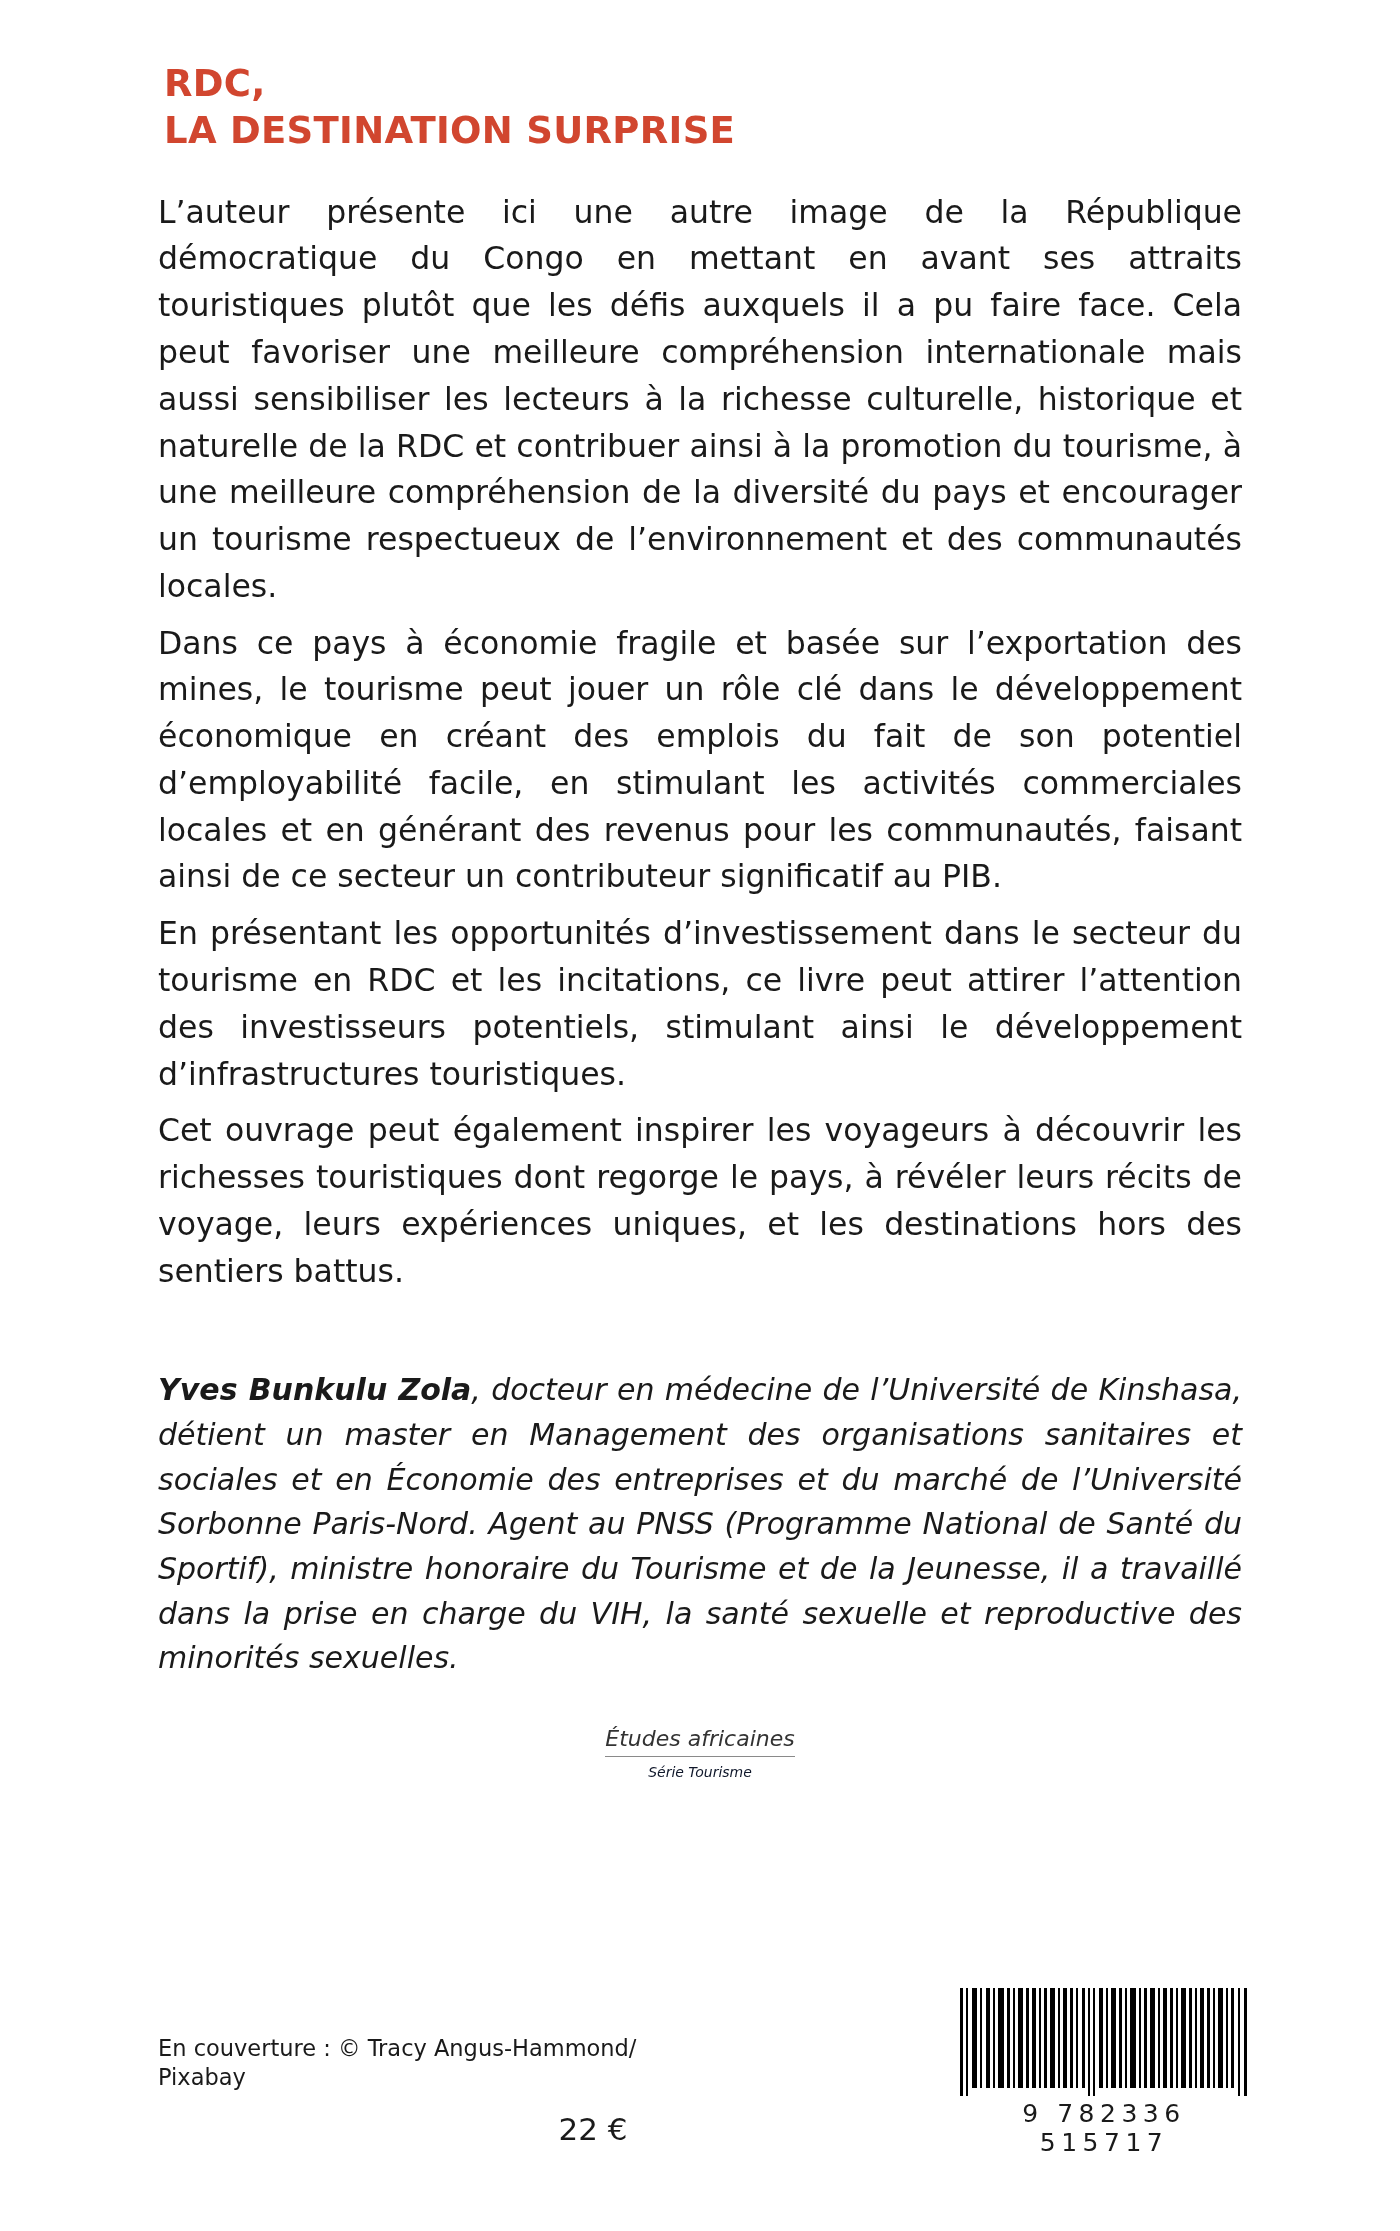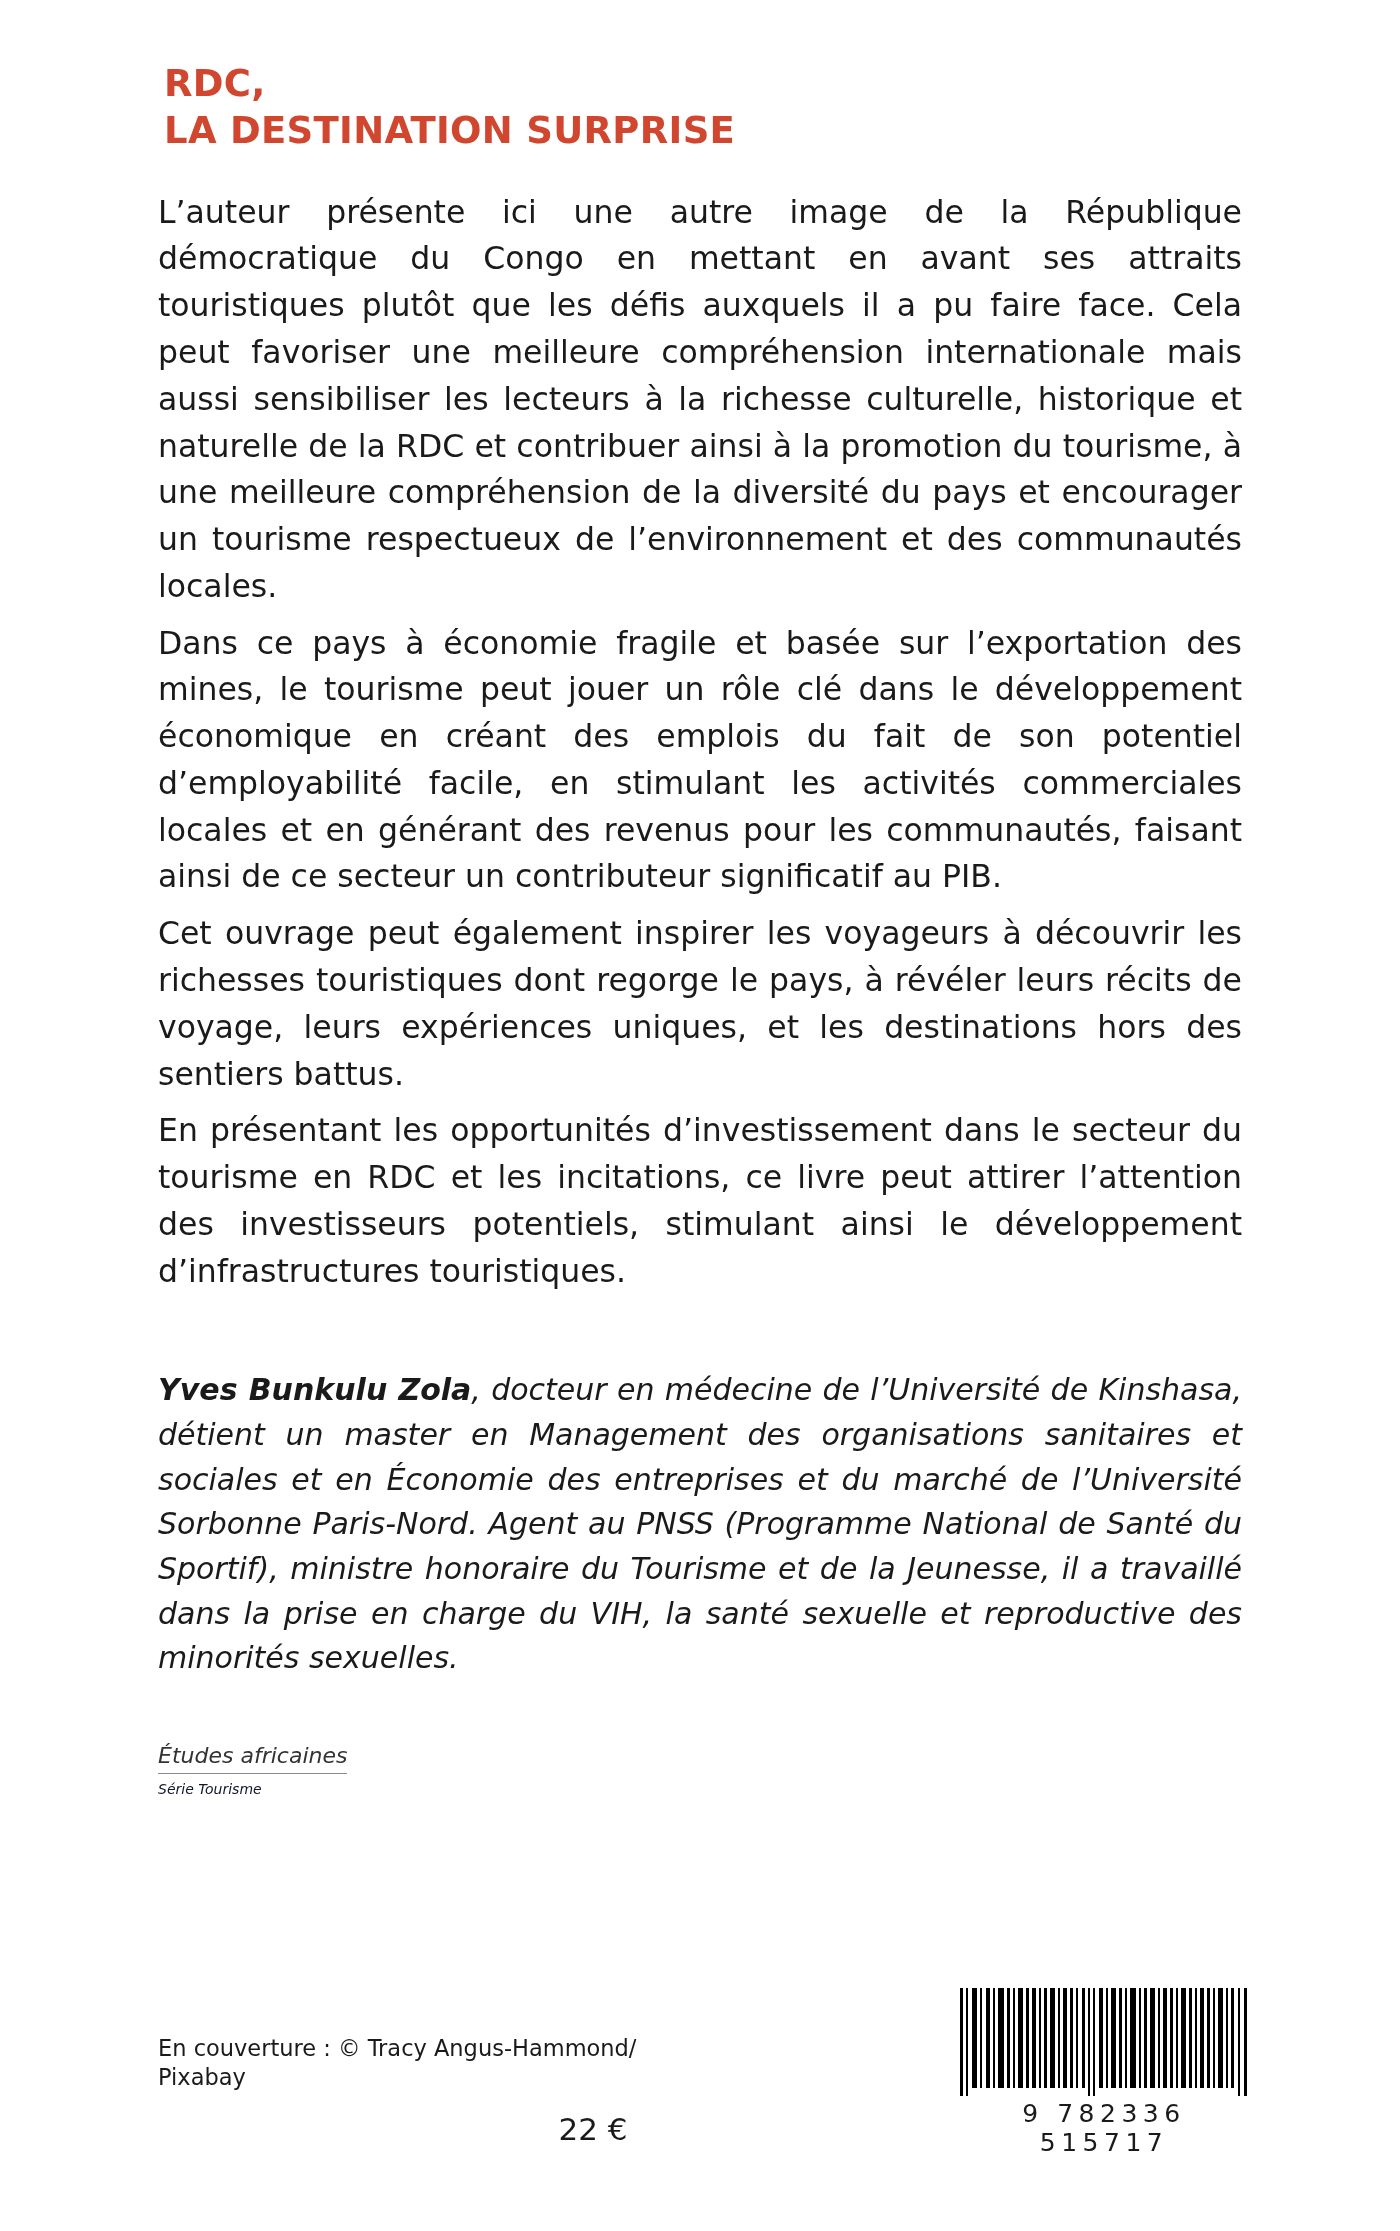--- a/index.html
+++ b/index.html
@@ -48,22 +48,22 @@
     font-style: italic;
     font-size: 30px;
     line-height: 1.49;
     text-align: justify;
   }
   .bio .name {
     font-weight: bold;
     font-style: italic;
   }
   .series {
-    margin-top: 62px;
-    text-align: left;
+    margin-top: 45px;
+    text-align: center;
   }
   .series-line1 {
     font-size: 22px;
     font-style: italic;
     color: #333;
     display: inline-block;
     padding-bottom: 5px;
     border-bottom: 1px solid #8a8a8a;
   }
   .series-line2 {
@@ -119,22 +119,22 @@
 <body>
 
 <div class="page">
 
   <h1 class="title">RDC,
 LA DESTINATION SURPRISE</h1>
 
   <div class="body-text">
     <p>L’auteur présente ici une autre image de la République démocratique du Congo en mettant en avant ses attraits touristiques plutôt que les défis auxquels il a pu faire face. Cela peut favoriser une meilleure compréhension internationale mais aussi sensibiliser les lecteurs à la richesse culturelle, historique et naturelle de la RDC et contribuer ainsi à la promotion du tourisme, à une meilleure compréhension de la diversité du pays et encourager un tourisme respectueux de l’environnement et des communautés locales.</p>
     <p>Dans ce pays à économie fragile et basée sur l’exportation des mines, le tourisme peut jouer un rôle clé dans le développement économique en créant des emplois du fait de son potentiel d’employabilité facile, en stimulant les activités commerciales locales et en générant des revenus pour les communautés, faisant ainsi de ce secteur un contributeur significatif au PIB.</p>
+    <p>En présentant les opportunités d’investissement dans le secteur du tourisme en RDC et les incitations, ce livre peut attirer l’attention des investisseurs potentiels, stimulant ainsi le développement d’infrastructures touristiques.</p>
     <p>Cet ouvrage peut également inspirer les voyageurs à découvrir les richesses touristiques dont regorge le pays, à révéler leurs récits de voyage, leurs expériences uniques, et les destinations hors des sentiers battus.</p>
-    <p>En présentant les opportunités d’investissement dans le secteur du tourisme en RDC et les incitations, ce livre peut attirer l’attention des investisseurs potentiels, stimulant ainsi le développement d’infrastructures touristiques.</p>
   </div>
 
   <div class="bio">
     <span class="name">Yves Bunkulu Zola</span><span>, docteur en médecine de l’Université de Kinshasa, détient un master en Management des organisations sanitaires et sociales et en Économie des entreprises et du marché de l’Université Sorbonne Paris-Nord. Agent au PNSS (Programme National de Santé du Sportif), ministre honoraire du Tourisme et de la Jeunesse, il a travaillé dans la prise en charge du VIH, la santé sexuelle et reproductive des minorités sexuelles.</span>
   </div>
 
   <div class="series">
     <div class="series-line1">Études africaines</div>
     <div class="series-line2">Série Tourisme</div>
   </div>

